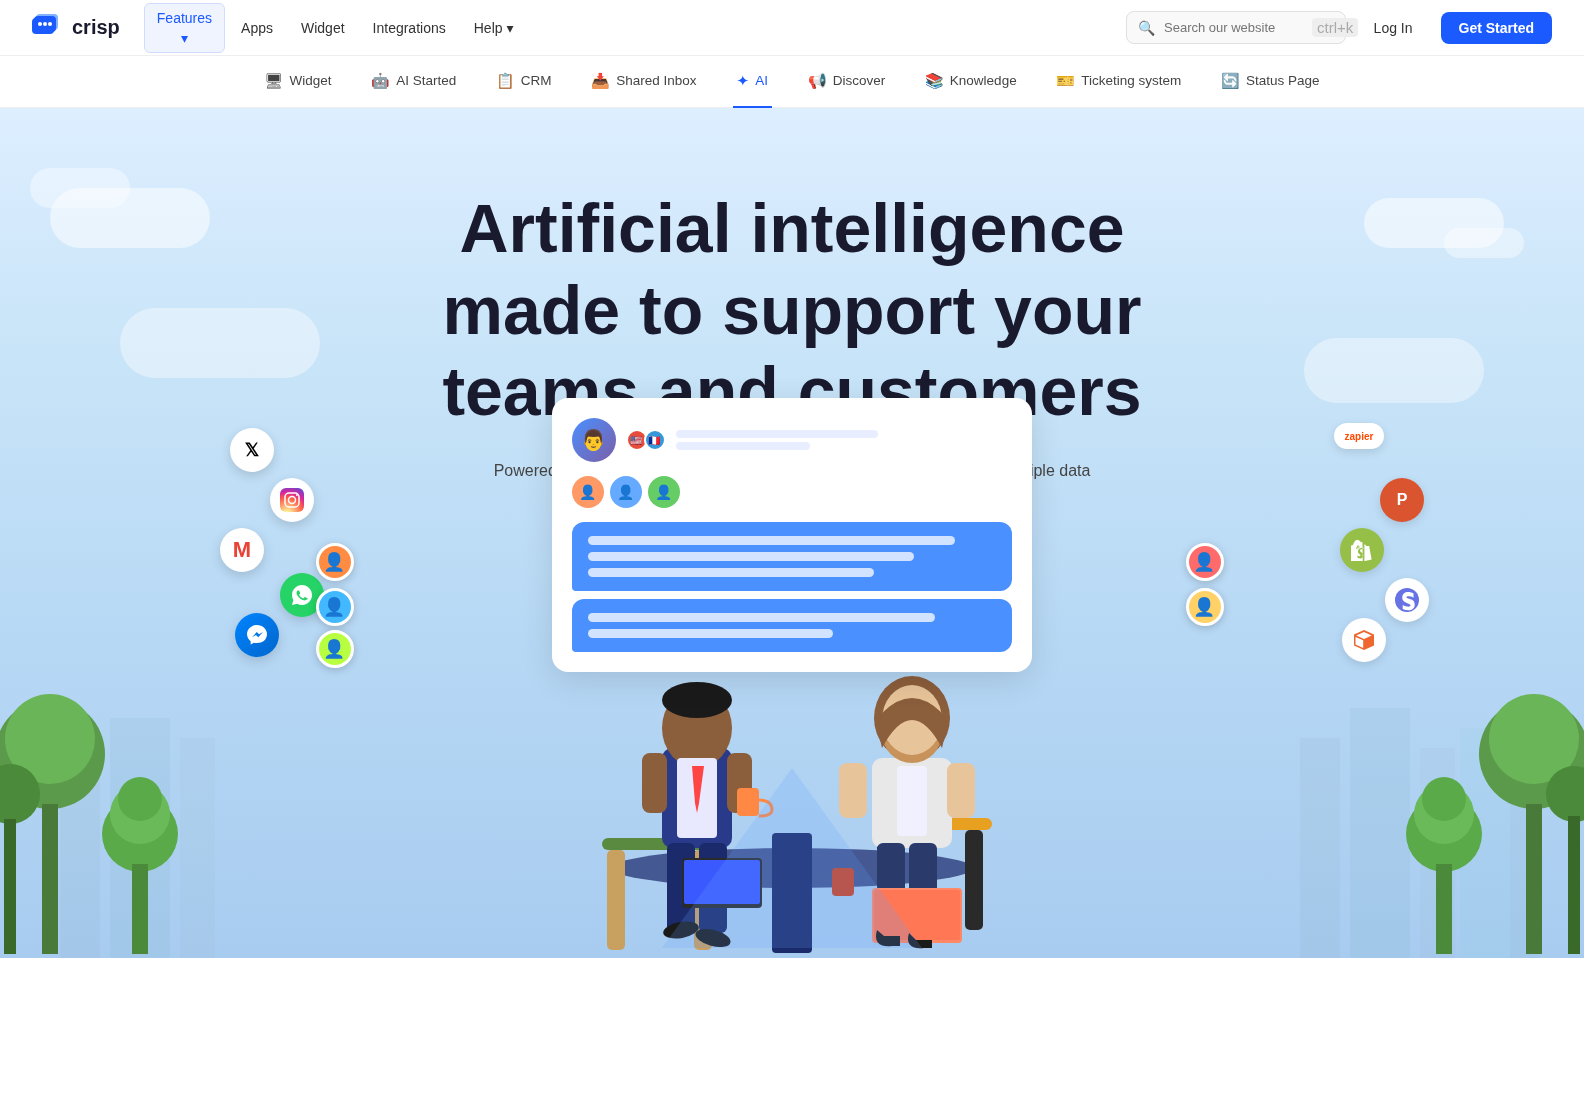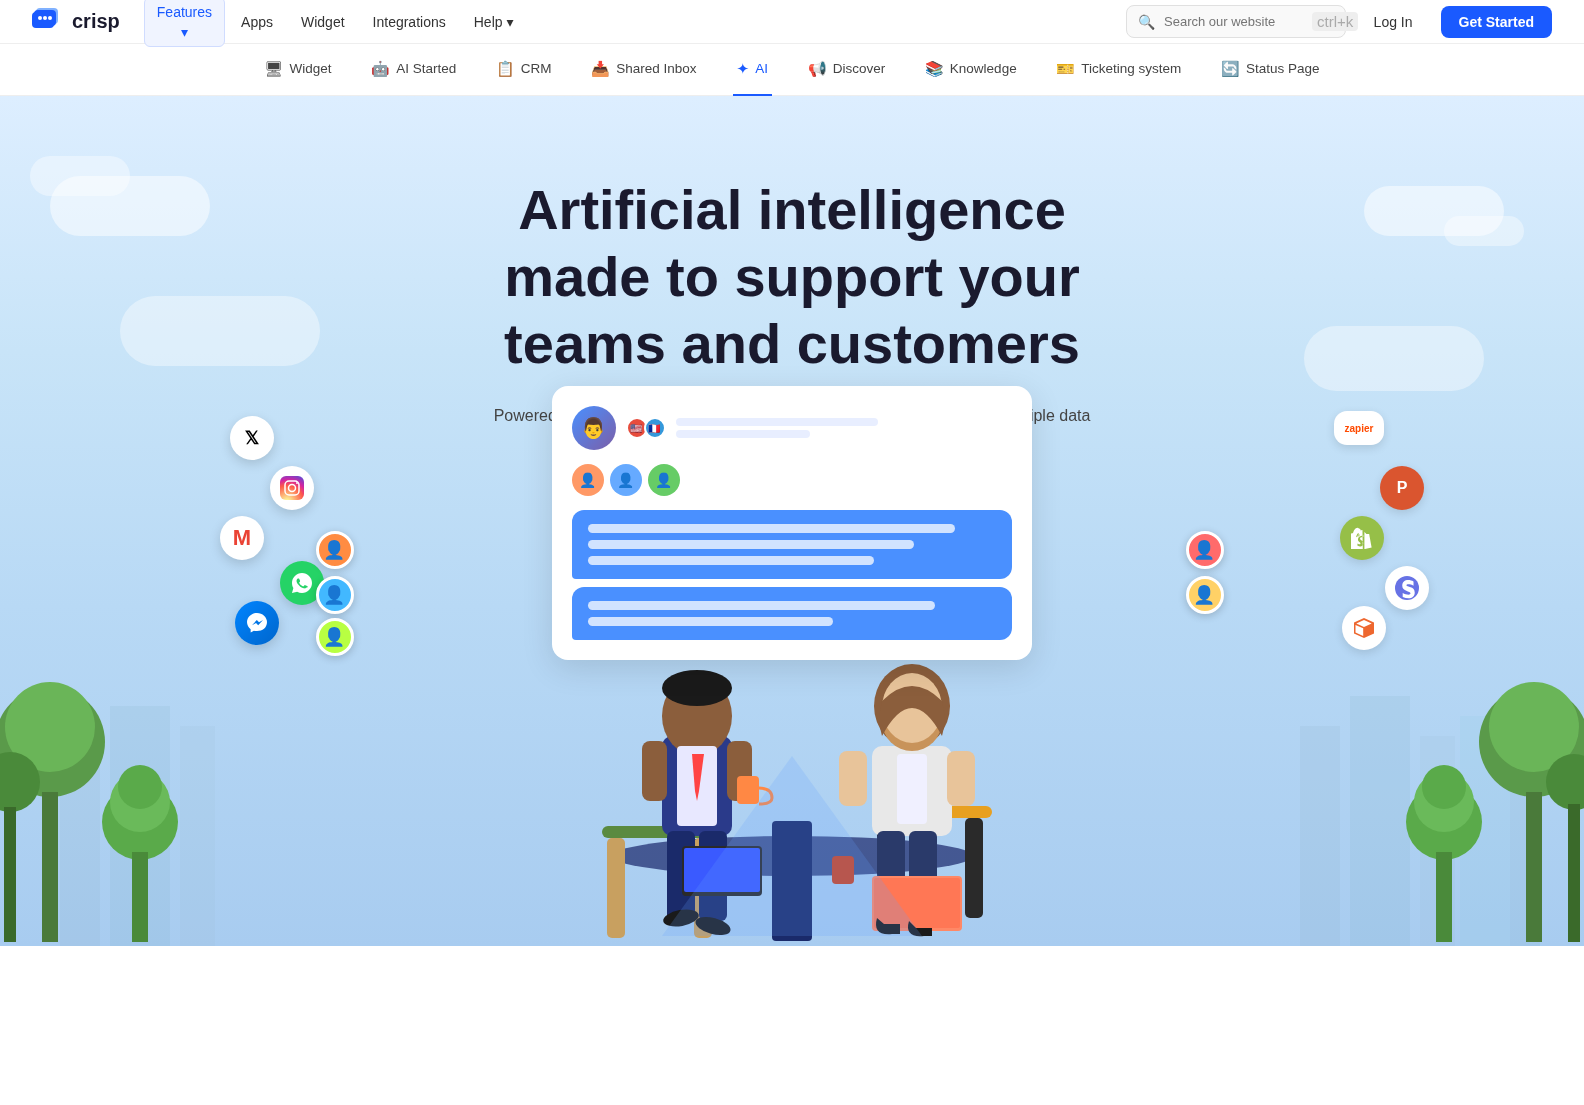--- a/index.html
+++ b/index.html
@@ -1,20 +1,20 @@
 <!DOCTYPE html>
 <html><head>
   <meta charset="utf-8">
   <style>
     * { margin: 0; padding: 0; box-sizing: border-box; }
     body { font-family: -apple-system, BlinkMacSystemFont, 'Segoe UI', sans-serif; background: #fff; overflow-x: hidden; }
 
     
     .navbar {
-      display: flex; align-items: center; padding: 0 32px; height: 44px;
+      display: flex; align-items: center; padding: 0 32px; height: 56px;
       background: #fff; border-bottom: 1px solid #eee; position: relative; z-index: 100;
     }
     .logo { display: flex; align-items: center; gap: 8px; margin-right: 24px; text-decoration: none; }
     .logo-icon { width: 32px; height: 28px; }
     .logo-text { font-size: 20px; font-weight: 700; color: #1a1a2e; }
     .nav-links { display: flex; align-items: center; gap: 4px; }
     .nav-link {
       padding: 6px 12px; border-radius: 6px; font-size: 14px; color: #333;
       cursor: pointer; display: flex; align-items: center; gap: 4px; border: none; background: none;
     }
@@ -42,21 +42,21 @@
     .sec-nav-item.active { color: #1a5aff; border-bottom: 2px solid #1a5aff; }
     .sec-nav-icon { font-size: 15px; }
 
     
     .hero {
       min-height: 850px; background: linear-gradient(180deg, #ddeeff 0%, #c8e4f8 30%, #b8d9f5 60%, #a8ccf0 100%);
       position: relative; overflow: hidden; display: flex; flex-direction: column; align-items: center;
       padding-top: 80px;
     }
     .hero-title {
-      font-size: 56px; font-weight: 700; color: #1a1a2e; text-align: center;
+      font-size: 68px; font-weight: 700; color: #1a1a2e; text-align: center;
       line-height: 1.2; max-width: 700px; margin-bottom: 24px;
     }
     .hero-subtitle {
       font-size: 16px; color: #444; text-align: center; max-width: 600px; line-height: 1.7; margin-bottom: 36px;
     }
     .hero-buttons { display: flex; align-items: center; gap: 16px; margin-bottom: 14px; }
     .btn-hero-primary {
       padding: 14px 28px; border-radius: 10px; font-size: 16px; color: #fff;
       cursor: pointer; border: none; background: #1a5aff; font-weight: 600;
     }
@@ -281,21 +281,21 @@
     </div>
     <div style="background:#4a90ff;border-radius:12px 12px 12px 4px;padding:14px 16px;">
       <div style="height:9px;background:rgba(255,255,255,0.75);border-radius:5px;margin-bottom:7px;width:85%;"></div>
       <div style="height:9px;background:rgba(255,255,255,0.75);border-radius:5px;width:60%;"></div>
     </div>
   </div>
 
   <div style="position:absolute;top:435px;right:360px;width:38px;height:38px;border-radius:50%;background:#ff6b6b;border:3px solid #fff;box-shadow:0 2px 8px rgba(0,0,0,0.2);display:flex;align-items:center;justify-content:center;font-size:18px;">👤</div>
   <div style="position:absolute;top:480px;right:360px;width:38px;height:38px;border-radius:50%;background:#ffd166;border:3px solid #fff;box-shadow:0 2px 8px rgba(0,0,0,0.2);display:flex;align-items:center;justify-content:center;font-size:18px;">👤</div>
 
-  <div style="position:absolute;top:315px;right:200px;width:50px;height:34px;background:#fff;border-radius:13px;box-shadow:0 3px 10px rgba(0,0,0,0.12);display:flex;align-items:center;justify-content:center;font-size:10px;font-weight:700;color:#FF4A00;padding:0 6px;">zapier</div>
+  <div style="position:absolute;top:315px;right:200px;width:50px;height:26px;background:#fff;border-radius:13px;box-shadow:0 3px 10px rgba(0,0,0,0.12);display:flex;align-items:center;justify-content:center;font-size:10px;font-weight:700;color:#FF4A00;padding:0 6px;">zapier</div>
   <div style="position:absolute;top:370px;right:160px;width:44px;height:44px;border-radius:50%;background:#DA552F;box-shadow:0 3px 10px rgba(0,0,0,0.12);display:flex;align-items:center;justify-content:center;font-size:16px;font-weight:700;color:#fff;">P</div>
   <div style="position:absolute;top:420px;right:200px;width:44px;height:44px;border-radius:50%;background:#96BF48;box-shadow:0 3px 10px rgba(0,0,0,0.12);display:flex;align-items:center;justify-content:center;font-size:18px;">
     <svg width="22" height="22" viewBox="0 0 24 24" fill="#fff">
         <path d="M15.337 23.979l7.216-1.561S19.884 7.984 19.866 7.836c-.018-.147-.147-.258-.295-.258-.148 0-2.855-.054-2.855-.054s-1.892-1.837-2.097-2.041v18.496zm-2.466.521L12.5 3.258S11.77 3.5 10.6 3.867c-.166-1.1-.762-2.1-1.934-2.1h-.092C8.24.96 7.753.7 7.34.7 4.217.7 2.727 4.521 2.25 6.457c-1.062.329-1.818.563-1.91.59C-.145 7.271-.16 7.286-.174 7.75l-1.055 16.3 13.1 2.45zm-3.7-14.6c-.44.137-.935.289-1.468.457.2-1.028.718-2.053 1.468-2.585v2.128zm-1.23-2.968c.404 0 .674.258.885.633-1.082.72-1.614 2.024-1.856 3.127-.48.148-.948.294-1.39.43.405-1.966 1.5-4.19 2.36-4.19zM9.94 13.22c.037 1.178 3.165 1.433 3.34 4.2.128 2.175-1.154 3.66-3.006 3.77-2.212.134-3.43-1.17-3.43-1.17l.468-1.994s1.23.928 2.21.87c.643-.038.877-.565.853-1.036-.047-1.535-2.614-1.444-2.774-3.98-.135-2.13 1.268-4.285 4.353-4.47 1.19-.07 1.795.225 1.795.225L12.9 11.47s-.79-.364-1.727-.308c-1.368.082-1.245 1.018-1.232 1.058z"></path>
       </svg>
   </div>
   <div style="position:absolute;top:470px;right:155px;width:44px;height:44px;border-radius:50%;background:#fff;box-shadow:0 3px 10px rgba(0,0,0,0.12);display:flex;align-items:center;justify-content:center;">
     <svg width="24" height="24" viewBox="0 0 24 24">
         <circle cx="12" cy="12" r="12" fill="#6772E5"></circle>
         <path d="M11.5 9.5c0-.83.68-1.15 1.8-1.15 1.6 0 3.64.5 5.2 1.38V5.4C16.85 4.54 15.2 4 13.3 4 9.7 4 7.25 5.85 7.25 9.75c0 6 8.25 5 8.25 7.58 0 .98-.85 1.3-2.03 1.3-1.75 0-4-.72-5.77-1.68V21c1.95.85 3.92 1.2 5.77 1.2 3.7 0 6.25-1.83 6.25-5.78 0-6.47-8.22-5.28-8.22-6.92z" fill="#fff"></path>

